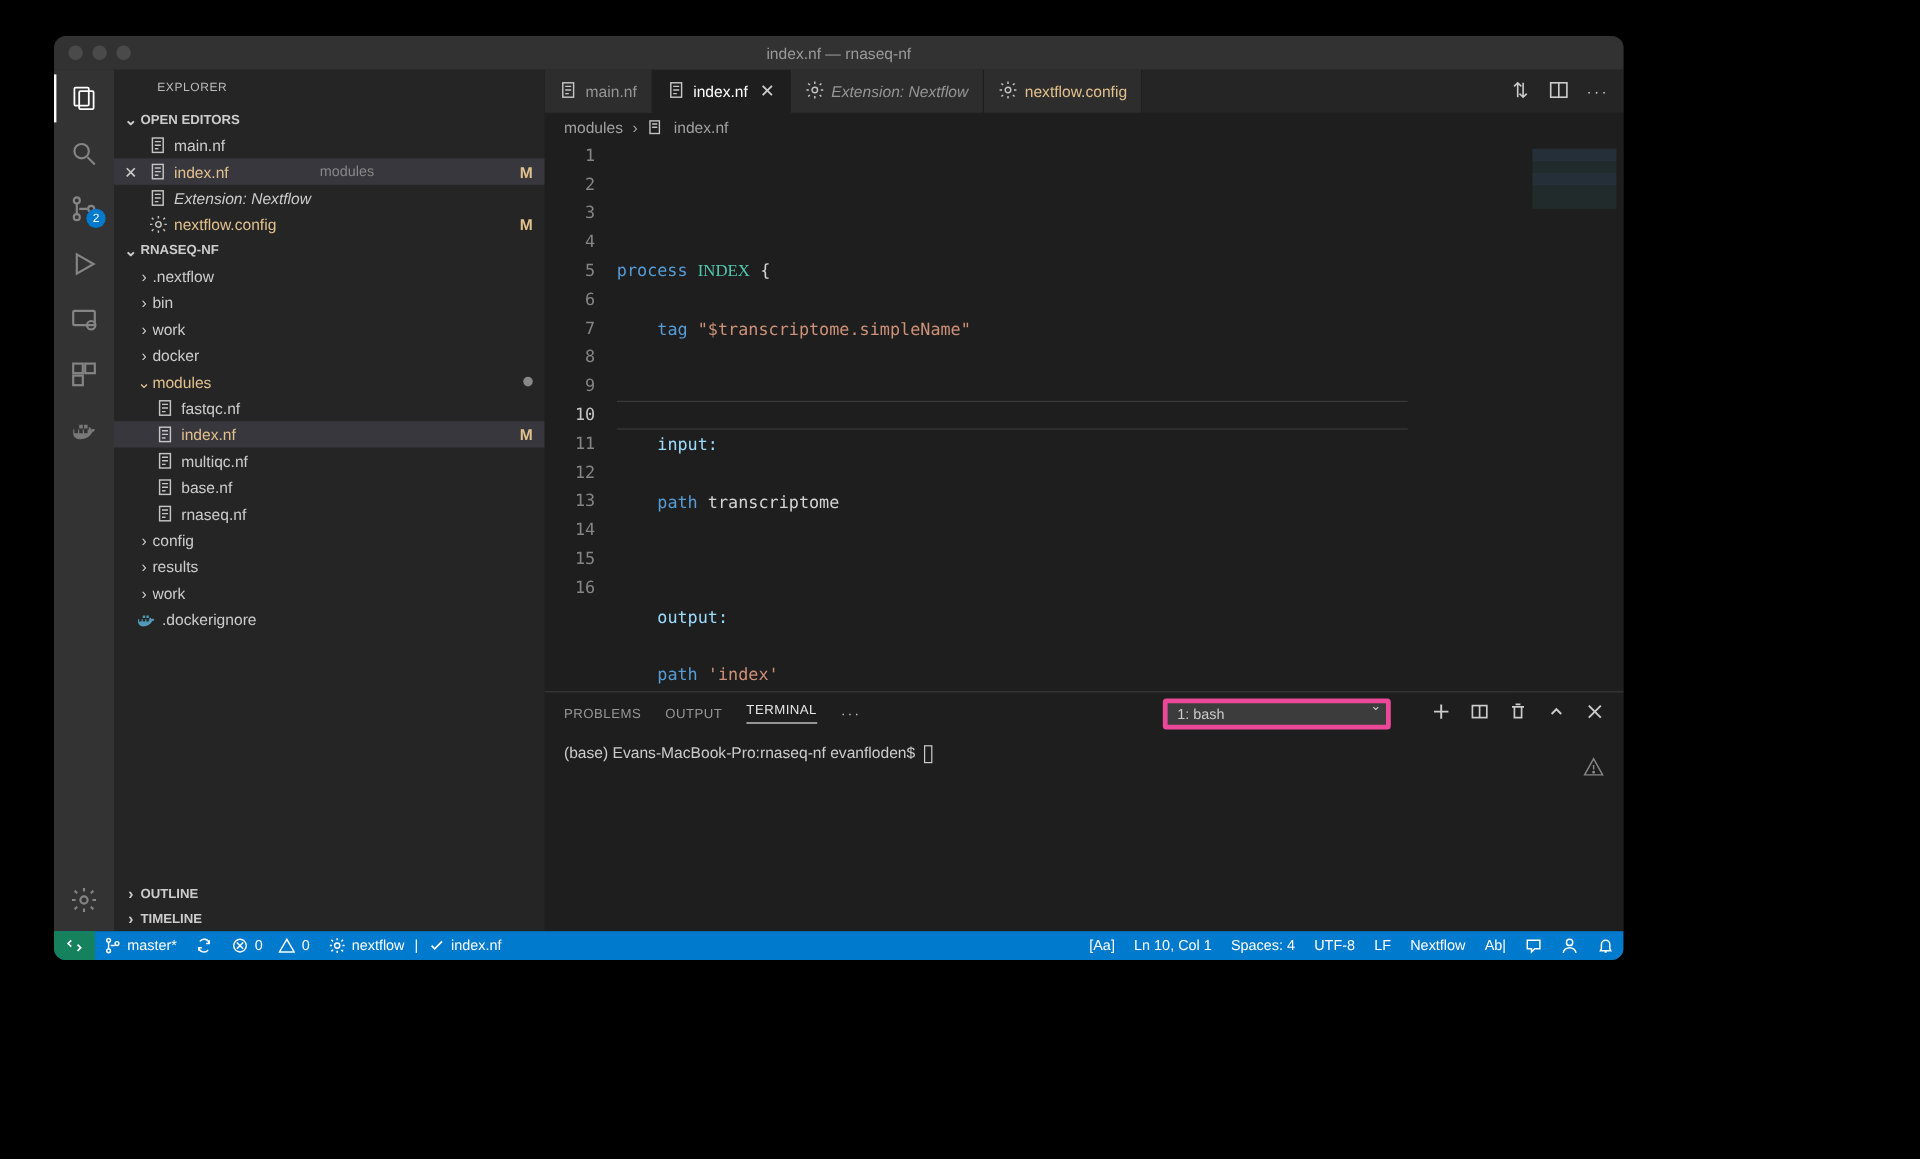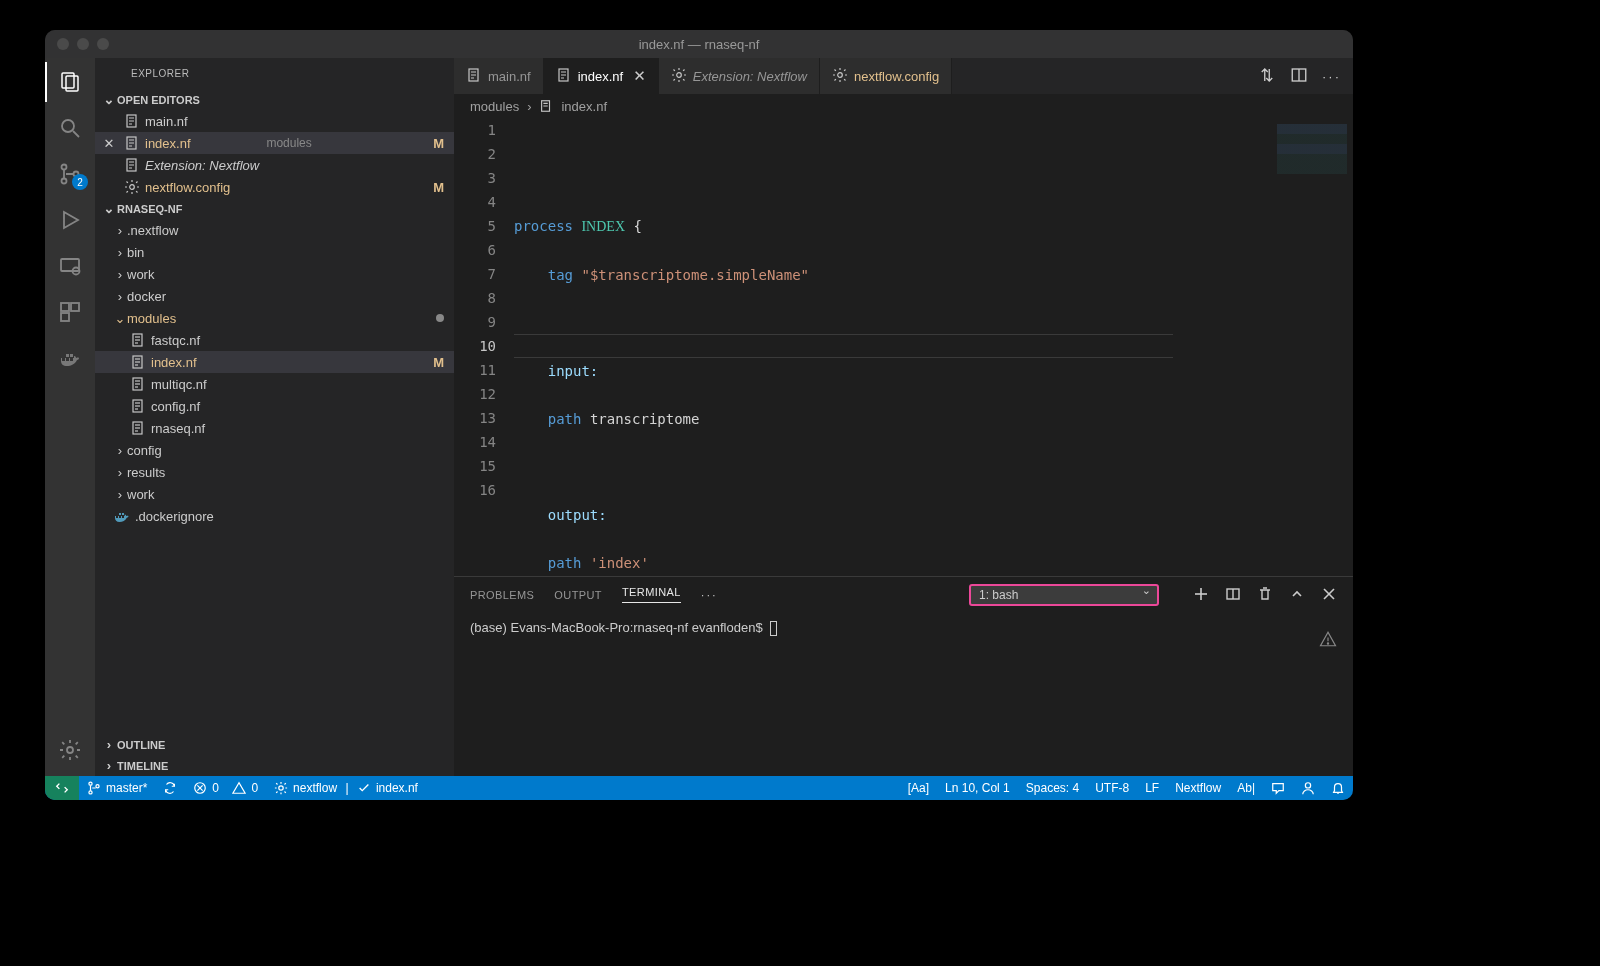--- a/index.html
+++ b/index.html
@@ -55,21 +55,21 @@
 .tok-kw { color: #569cd6; }
 .tok-type { color: #4ec9b0; font-family: Liberation Serif, serif; }
 .tok-str { color: #ce9178; }
 .tok-punct { color: #d4d4d4; }
 .tok-label { color: #9cdcfe; }
 .panel { height: 200px; border-top: 1px solid #3a3a3a; display: flex; flex-direction: column; }
 .panel-tabs { display: flex; align-items: center; height: 35px; padding: 0 16px; gap: 20px; font-size: 11px; color: #969696; justify-content: space-between; }
 .panel-tabs .ptab { cursor: pointer; letter-spacing: 0.4px; }
 .panel-tabs .ptab.active { color: #e7e7e7; border-bottom: 1px solid #e7e7e7; padding-bottom: 4px; }
 .panel-tabs .spacer { flex: 1; }
-.term-select { background: #3c3c3c; border: 2px solid #ec4899; color: #ccc; padding: 2px 24px 2px 8px; font-size: 12px; border-radius: 3px; appearance: none; position: relative; width: 190px; }
+.term-select { background: #3c3c3c; border: 4px solid #ec4899; color: #ccc; padding: 2px 24px 2px 8px; font-size: 12px; border-radius: 3px; appearance: none; position: relative; width: 190px; }
 .panel-actions { display: flex; align-items: center; gap: 16px; margin-left: 14px; color: #ccc; }
 .panel-actions svg { width: 16px; height: 16px; }
 .terminal { flex: 1; padding: 8px 16px; font-family: Liberation Sans, sans-serif; font-size: 13px; color: #ccc; position: relative; }
 .terminal .warn { position: absolute; right: 16px; top: 18px; color: #888; }
 .cursor { display: inline-block; width: 7px; height: 15px; border: 1px solid #ccc; vertical-align: middle; margin-left: 4px; }
 .statusbar { height: 24px; background: #007acc; display: flex; align-items: center; font-size: 12px; color: #fff; }
 .statusbar .sb-item { padding: 0 8px; display: flex; align-items: center; gap: 5px; height: 100%; cursor: pointer; }
 .statusbar .spacer { flex: 1; }
 .statusbar .remote { background: #16825d; padding: 0 10px; height: 100%; display: flex; align-items: center; }
 .statusbar svg { width: 14px; height: 14px; }
@@ -271,21 +271,21 @@
             <span style="flex:1"></span>
           </div>
           <div class="tree-row">
             <span class="indent" style="width:34px"></span>
             <span class="ticon"><svg viewBox="0 0 16 16" fill="none" stroke="#c5c5c5" stroke-width="1.2">
                 <rect x="3" y="2" width="9" height="12"></rect>
                 <line x1="5" y1="5" x2="10" y2="5"></line>
                 <line x1="5" y1="8" x2="10" y2="8"></line>
                 <line x1="5" y1="11" x2="8" y2="11"></line>
               </svg></span>
-            <span class="label">config.nf</span>
+            <span class="label">base.nf</span>
             <span style="flex:1"></span>
           </div>
           <div class="tree-row">
             <span class="indent" style="width:34px"></span>
             <span class="ticon"><svg viewBox="0 0 16 16" fill="none" stroke="#c5c5c5" stroke-width="1.2">
                 <rect x="3" y="2" width="9" height="12"></rect>
                 <line x1="5" y1="5" x2="10" y2="5"></line>
                 <line x1="5" y1="8" x2="10" y2="8"></line>
                 <line x1="5" y1="11" x2="8" y2="11"></line>
               </svg></span>

